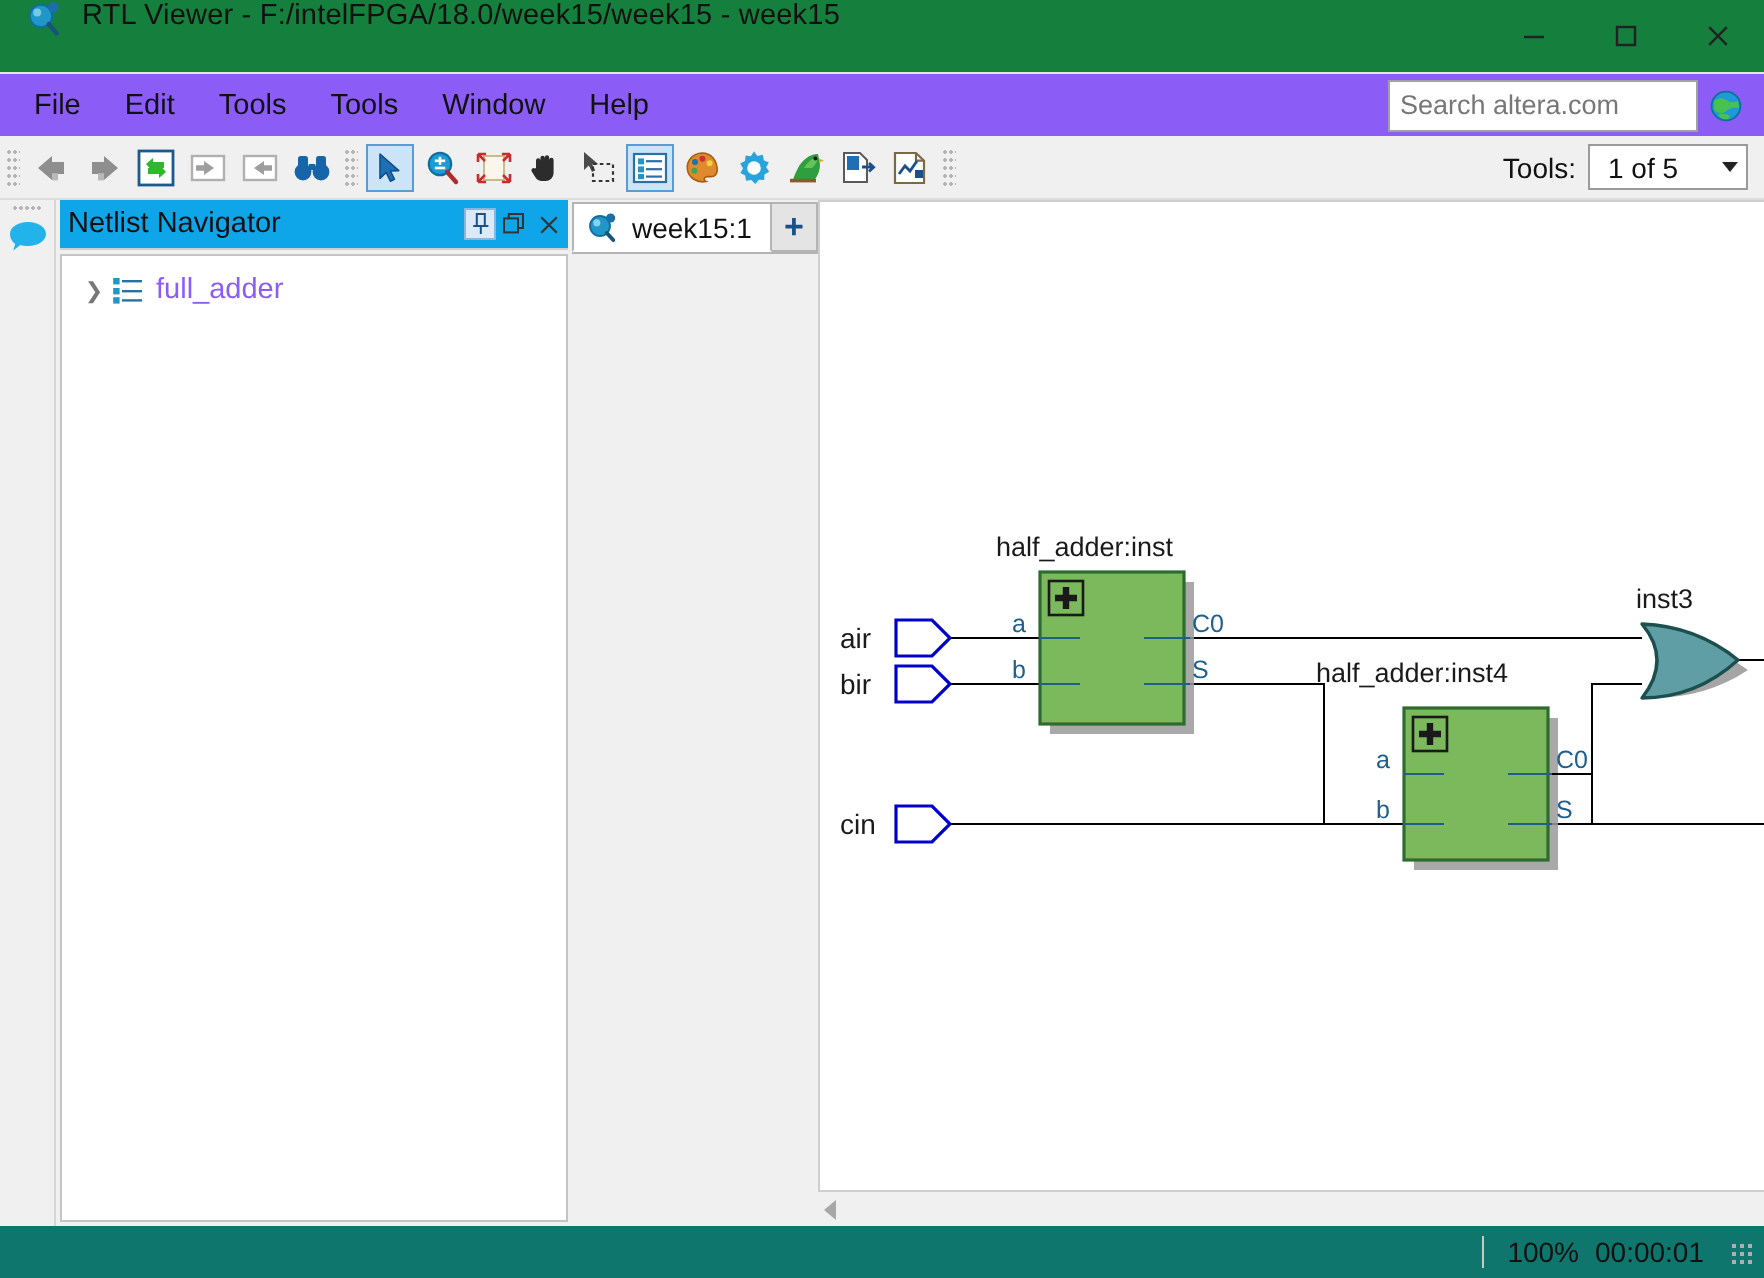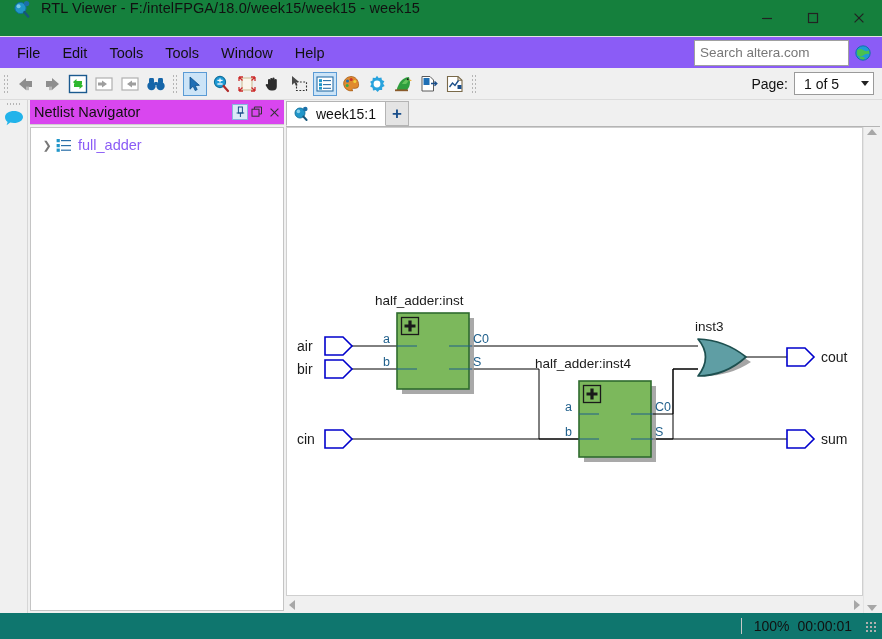--- a/index.html
+++ b/index.html
@@ -204,21 +204,21 @@
     display: flex;
     flex-direction: column;
     background: #f0f0f0;
     padding: 0 2px 2px 2px;
     box-sizing: border-box;
   }
   .nav-header {
     height: 25px;
     display: flex;
     align-items: center;
-    background: #d946ef;
+    background: #0ea5e9;
     border-bottom: 1px solid #cfcfcf;
     padding-left: 4px;
     box-sizing: border-box;
   }
   .nav-title {
     font-size: 14.5px;
     color: #111;
     white-space: nowrap;
   }
   .nav-btns { margin-left: auto; display: flex; align-items: center; gap: 1px; padding-right: 2px;}
@@ -251,21 +251,21 @@
     flex: 0 0 auto;
   }
   .tree-icon { width: 17px; height: 15px; margin: 0 5px 0 2px; flex: 0 0 auto; }
   .tree-label { font-size: 14.5px; color: #8b5cf6; }
 
   
   .editor {
     flex: 1 1 auto;
     min-width: 0;
     display: flex;
-    flex-direction: column;
+    flex-direction: row;
     background: #f0f0f0;
     padding-right: 2px;
     box-sizing: border-box;
   }
   .tabbar {
     height: 26px;
     display: flex;
     align-items: flex-end;
     background: #f0f0f0;
     border-bottom: 1px solid #b4b4b4;
@@ -590,21 +590,21 @@
         <path d="M2.5 2.5 L13 2.5 L17 6.3 L17 17.5 L2.5 17.5 Z" fill="#ffffff" stroke="#7a6a4a" stroke-width="1.1"></path>
         <path d="M13 2.5 L13 6.3 L17 6.3" fill="none" stroke="#7a6a4a" stroke-width="1.1"></path>
         <path d="M4.5 13 L7.5 9 L10 11.5 L13.5 6.5" fill="none" stroke="#1b4f8a" stroke-width="1.4"></path>
         <rect x="12.5" y="11" width="4" height="4" fill="#1b4f8a"></rect>
       </svg>
     </div>
 
     <div class="grip"></div>
 
     <div class="pagewrap">
-      <span class="page-label">Page:</span>
+      <span class="page-label">Tools:</span>
       <div class="page-select">
         <span>1 of 5</span>
         <span class="caret"></span>
       </div>
     </div>
   </div>
 
   <div class="bodyrow">
 
     <div class="leftstrip">

